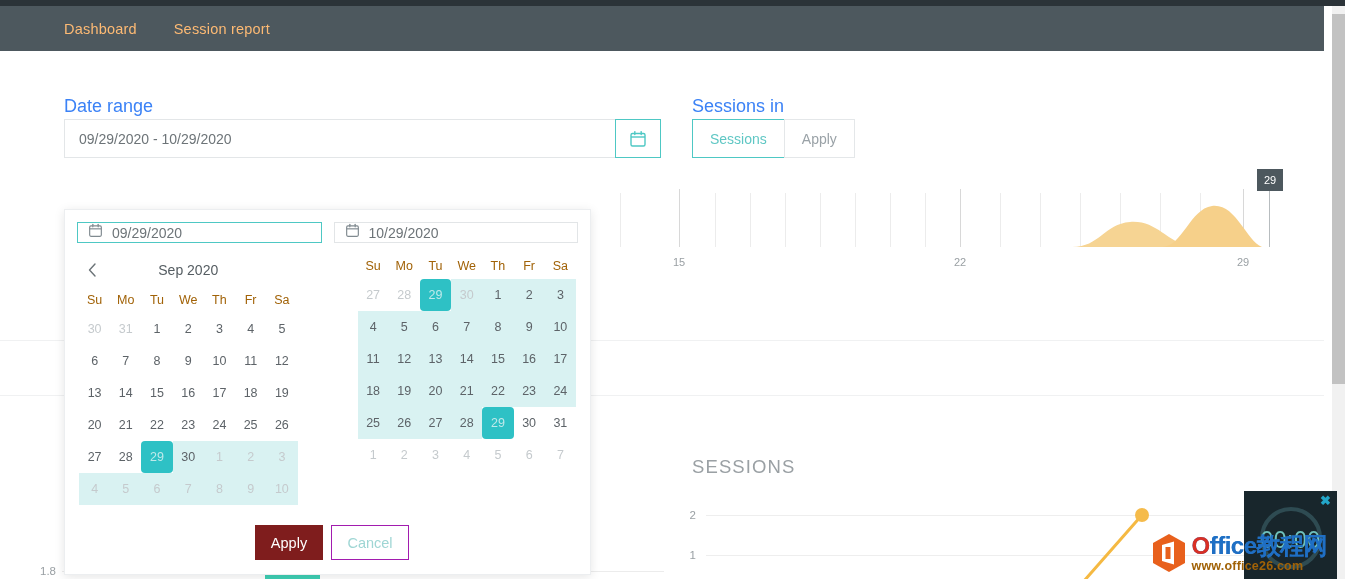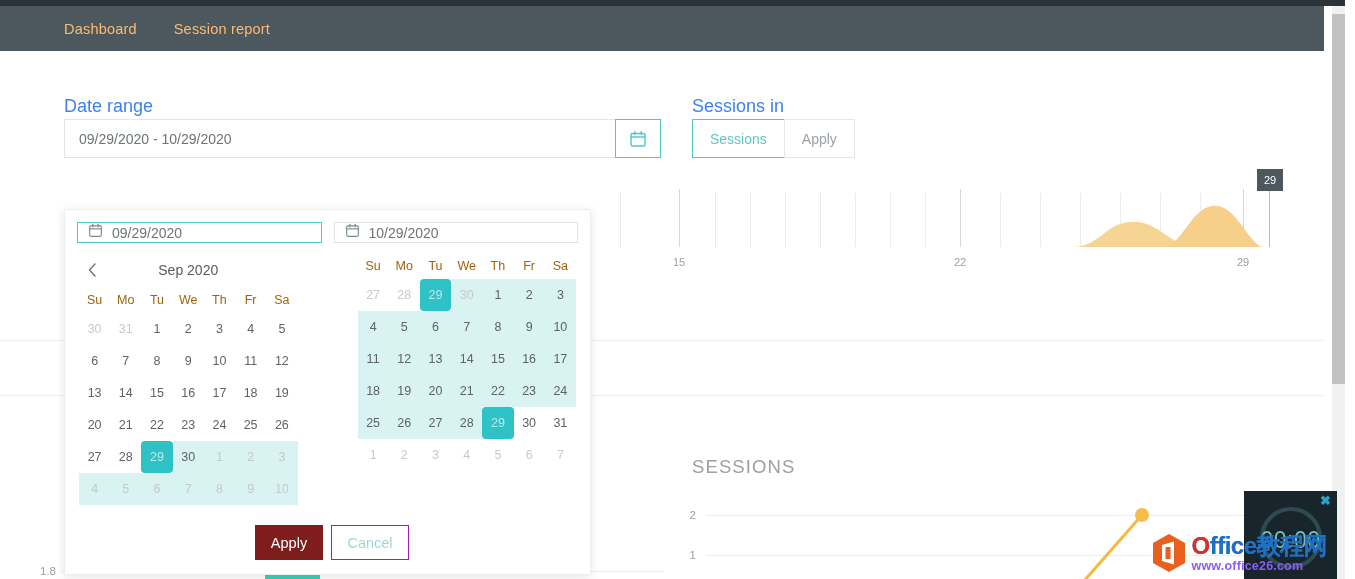--- a/index.html
+++ b/index.html
@@ -355,21 +355,21 @@
     background: linear-gradient(#2f8ee0, #1b5fb5);
     -webkit-background-clip: text;
     background-clip: text;
     color: #1f6fc4;
     white-space: nowrap;
   }
   .wm-main .red { color: #d93025; }
   .wm-sub {
     font-size: 12.5px;
     font-weight: bold;
-    color: #8b5cf6;
+    color: #a16207;
     letter-spacing: .2px;
     margin-top: 2px;
     white-space: nowrap;
   }
 </style>
 </head>
 <body>
 
 <div id="app">
 

